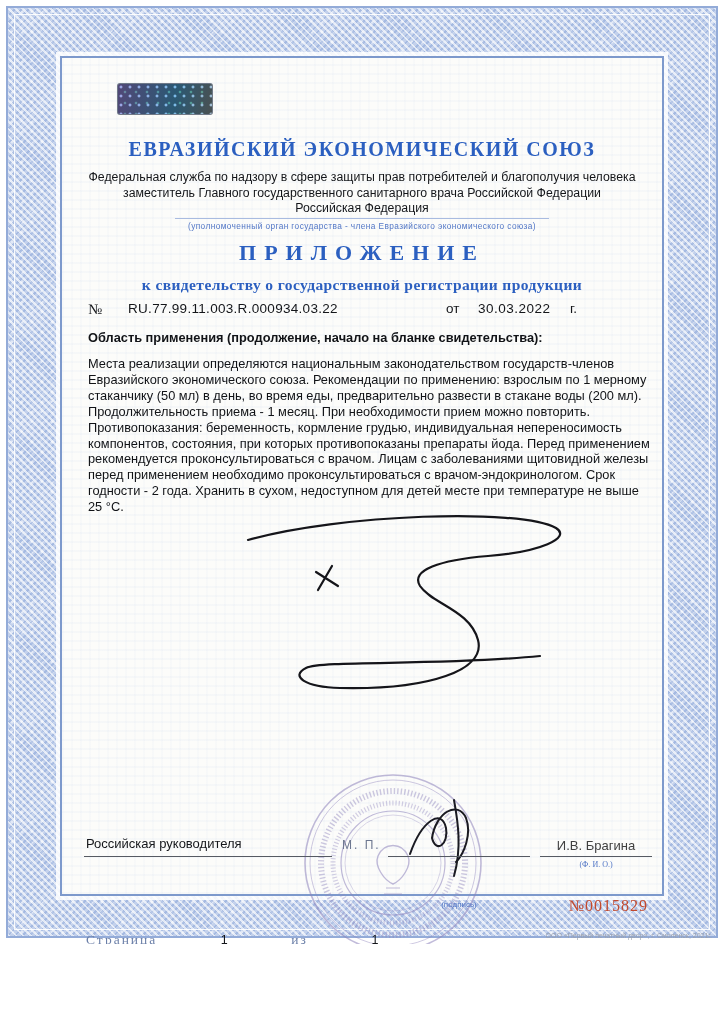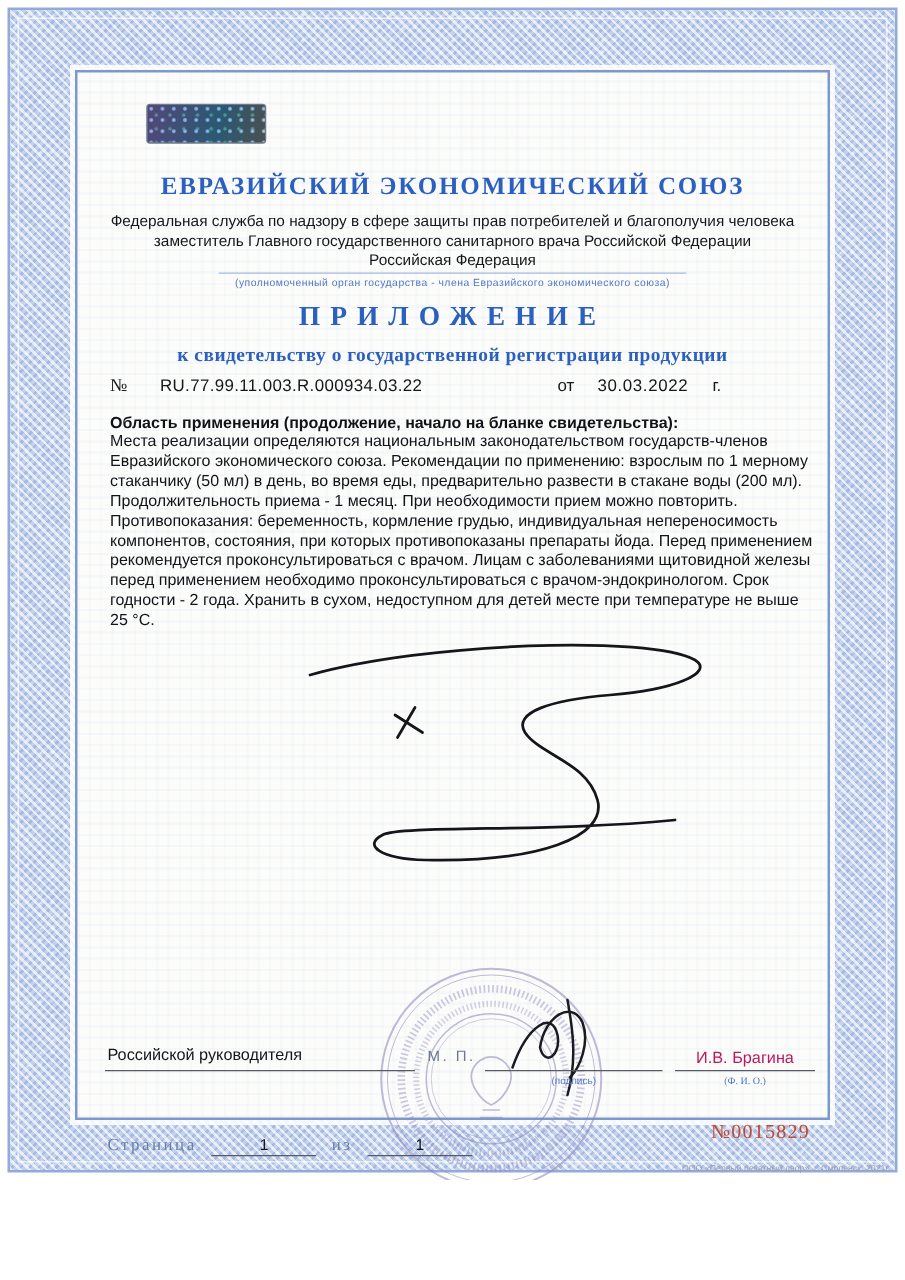--- a/index.html
+++ b/index.html
@@ -57,48 +57,48 @@
   
   .reg-row{ position:absolute; top:301px; left:88px; right:80px; height:18px; font-size:13.5px; color:#14161a; }
   .reg-no{ position:absolute; left:0; font-family:"Liberation Serif", serif; font-size:14.5px; }
   .reg-num{ position:absolute; left:40px; letter-spacing:.3px; }
   .reg-ot{ position:absolute; left:358px; }
   .reg-date{ position:absolute; left:390px; letter-spacing:.5px; }
   .reg-g{ position:absolute; left:482px; }
 
   
   .body-block{ position:absolute; top:330px; left:88px; width:562px; color:#111317; }
-  .body-heading{ font-size:12.8px; font-weight:bold; margin-bottom:0; }
+  .body-heading{ font-size:12.8px; font-weight:bold; margin-bottom:11px; }
   .body-text{ font-size:12.8px; line-height:15.9px; }
 
   
   .big-signature{ position:absolute; left:220px; top:500px; }
   .stamp{ position:absolute; left:298px; top:768px; opacity:.55; }
   .small-signature{ position:absolute; left:392px; top:792px; }
   svg{ display:block; }
 
   
   .pos-label{ position:absolute; top:836px; left:86px; font-size:13px; color:#14161a; }
   .mp-label{ position:absolute; top:838px; left:342px; font-family:Liberation Sans, sans-serif;
     font-size:12px; color:#6d7790; letter-spacing:2px; }
   .sig-line{ position:absolute; border-top:1px solid #565a62; }
   .line-left{ top:856px; left:84px; width:248px; }
   .line-mid{ top:856px; left:388px; width:142px; }
   .line-right{ top:856px; left:540px; width:112px; }
-  .sign-note{ position:absolute; top:860px; left:388px; width:142px; text-align:center;
+  .sign-note{ position:absolute; top:900px; left:388px; width:142px; text-align:center;
     font-size:8px; color:#5377c6; }
   .fio-name{ position:absolute; top:838px; left:540px; width:112px; text-align:center;
-    font-size:13px; color:#be185d; }
+    font-size:13px; color:#404040; }
   .fio-note{ position:absolute; top:860px; left:540px; width:112px; text-align:center;
     font-size:8px; color:#5377c6;font-family:Liberation Serif, serif; }
   .position-note{ position:absolute; top:869px; left:84px; width:312px;
     font-size:9px; line-height:10.8px; letter-spacing:.3px; color:#4a6fbf; }
 
   
-  .page-row{ position:absolute; top:908px; left:86px; display:flex; align-items:flex-end; gap:12px; }
+  .page-row{ position:absolute; top:932px; left:86px; display:flex; align-items:flex-end; gap:25px; }
   .page-label, .of-label{ font-family:"Liberation Serif", serif; font-size:13.5px;
     color:#6b7fa8; letter-spacing:2px; padding-bottom:1px; }
   .page-num-box{ width:84px; text-align:center; font-size:12.5px; color:#14161a;
     border-bottom:1px solid #565a62; padding-bottom:1px; }
   .form-number{ position:absolute; top:897px; right:76px; font-family:"Liberation Serif", serif;
     font-size:16px; letter-spacing:1px; color:#c2492e; }
   .printer-note{ position:absolute; bottom:5px; right:12px; font-size:7px; color:#9aa0ad; }
 </style>
 </head>
 <body>
@@ -152,21 +152,21 @@
     </g>
   </svg>
 
   <svg class="small-signature" width="110" height="90" viewBox="0 0 110 90" aria-hidden="true">
     <g fill="none" stroke="#1a1a22" stroke-width="2" stroke-linecap="round">
       <path d="M18,62 C30,28 50,16 54,36 C57,52 44,62 40,46 C44,20 66,8 74,26 C80,42 72,62 64,70"></path>
       <path d="M62,8 C66,30 70,56 62,84"></path>
     </g>
   </svg>
 
-  <div class="pos-label">Российской  руководителя</div>
+  <div class="pos-label">Российская  руководителя</div>
   <div class="mp-label">М. П.</div>
   <div class="sig-line line-left"></div>
   <div class="sig-line line-mid"></div>
   <div class="sig-line line-right"></div>
   <div class="sign-note">(подпись)</div>
   <div class="fio-name">И.В. Брагина</div>
   <div class="fio-note">(Ф. И. О.)</div>
 
   <div class="page-row">
     <span class="page-label">Страница</span>

